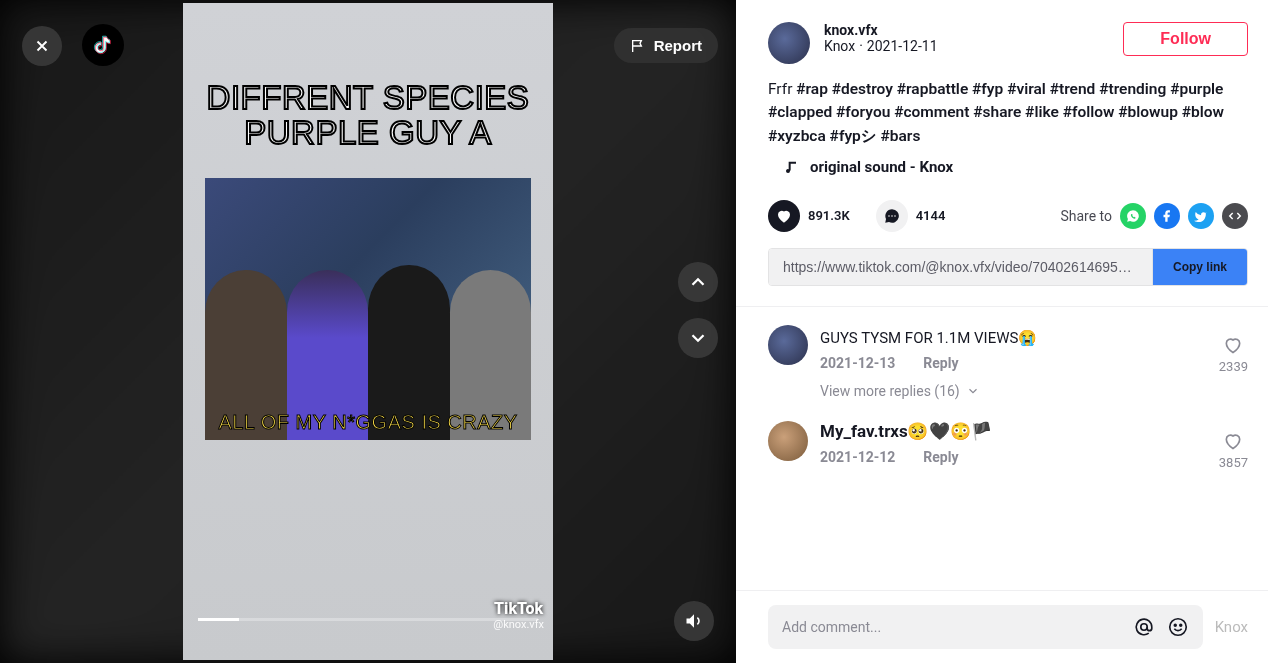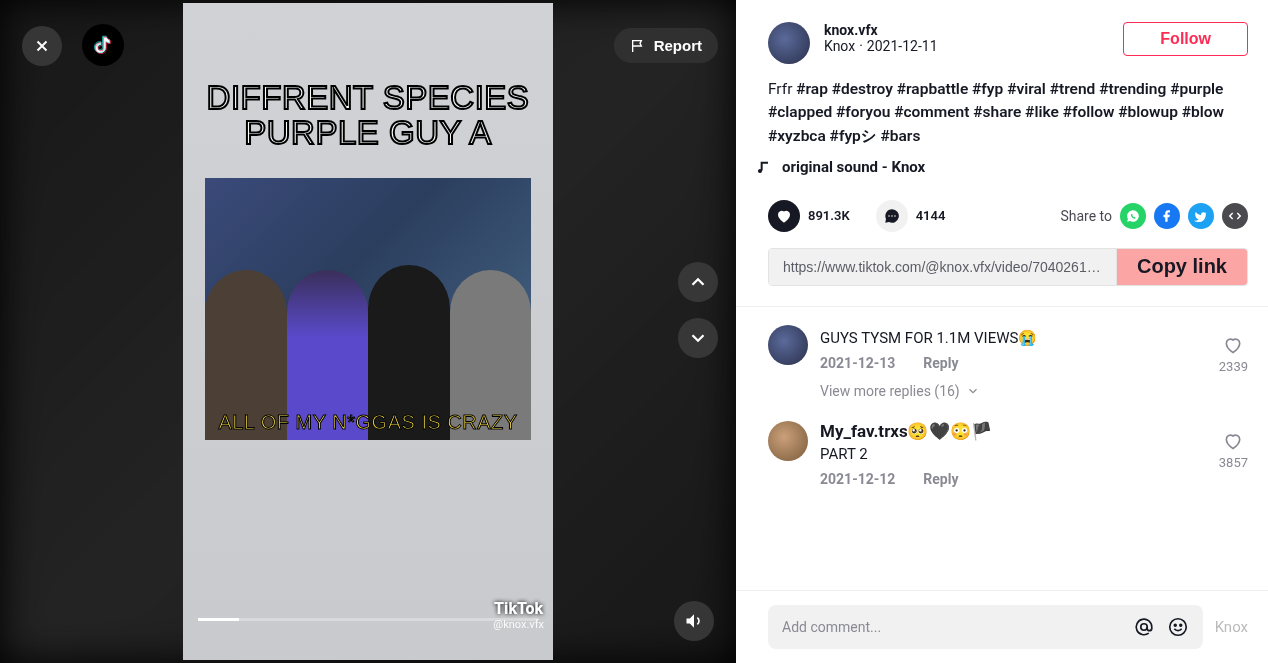--- a/index.html
+++ b/index.html
@@ -102,21 +102,21 @@
   .subline .dot{ margin:0 4px;}
   .follow-btn{
     border:1px solid #fe2c55; color:#fe2c55; background:#fff;
     border-radius:4px; padding:7px 36px; font-size:16px; font-weight:600; cursor:pointer;
   }
   .caption-row{
     padding: 14px 20px 0 32px; font-size:15.5px; color:#161823; line-height:1.5;
   }
   .caption-row .tag{ font-weight:600; }
   .sound-row{
-    padding: 10px 20px 0 20px; font-size:15px; font-weight:700; color:#161823;
+    padding: 10px 20px 0 48px; font-size:15px; font-weight:700; color:#161823;
     display:flex; align-items:center; gap:10px;
   }
   .stats-row{
     padding: 24px 20px 0 32px; display:flex; align-items:center; gap:26px;
   }
   .stat{ display:flex; align-items:center; gap:8px;}
   .stat .chip{
     width:32px; height:32px; border-radius:50%; background:#f1f1f2;
     display:flex; align-items:center; justify-content:center;
   }
@@ -129,22 +129,22 @@
   .share-ico{ width:26px; height:26px; border-radius:50%; display:flex;align-items:center;justify-content:center; cursor:pointer;}
   .wa{background:#25d366;} .fb{background:#1877f2;} .tw{background:#1da1f2;} .embed{background:#4b4b4f;}
   .link-row{
     margin:16px 20px 0 32px; display:flex; border:1px solid #e3e3e4; border-radius:4px; overflow:hidden;
   }
   .link-input{
     flex:1; border:none; background:#f1f1f2; padding:10px 14px; font-size:14px; color:#5c5c66;
     text-overflow:ellipsis;
   }
   .copy-btn{
-    background:#fca5a5; border:none; border-left:1px solid #e3e3e4;
-    padding:0 20px; font-weight:700; font-size:20px; cursor:pointer; color:#161823;
+    background:#3b82f6; border:none; border-left:1px solid #e3e3e4;
+    padding:0 20px; font-weight:700; font-size:12px; cursor:pointer; color:#161823;
   }
   .divider{ height:1px; background:#efeff1; margin-top:20px;}
   .comments{
     flex:1; overflow-y:auto; padding: 18px 20px 0 32px ;
   }
   .comment{ display:flex; gap:12px; margin-bottom:22px;}
   .cbody{ flex:1;}
   .cname{ font-weight:700; font-size:17px; color:#161823;}
   .creator-badge{ color:#fe2c55; font-weight:700;}
   .csep{ margin:0 4px; color:#161823;}
@@ -327,21 +327,20 @@
             <path d="M12 21s-8-5-8-11a5 5 0 0 1 8-4 5 5 0 0 1 8 4c0 6-8 11-8 11z"></path>
           </svg>
         <span>2339</span>
       </div>
     </div>
 
     <div class="comment">
       <div class="avatar sm alt"></div>
       <div class="cbody">
         <div class="cname">My_fav.trxs🥺🖤😳🏴</div>
-        <div class="ctext">PART 2</div>
         <div class="cmeta">
           <span>2021-12-12</span>
           <span>Reply</span>
         </div>
       </div>
       <div class="clikes">
         <svg width="20" height="20" viewBox="0 0 24 24" fill="none" stroke="#8a8a94" stroke-width="2">
             <path d="M12 21s-8-5-8-11a5 5 0 0 1 8-4 5 5 0 0 1 8 4c0 6-8 11-8 11z"></path>
           </svg>
         <span>3857</span>

